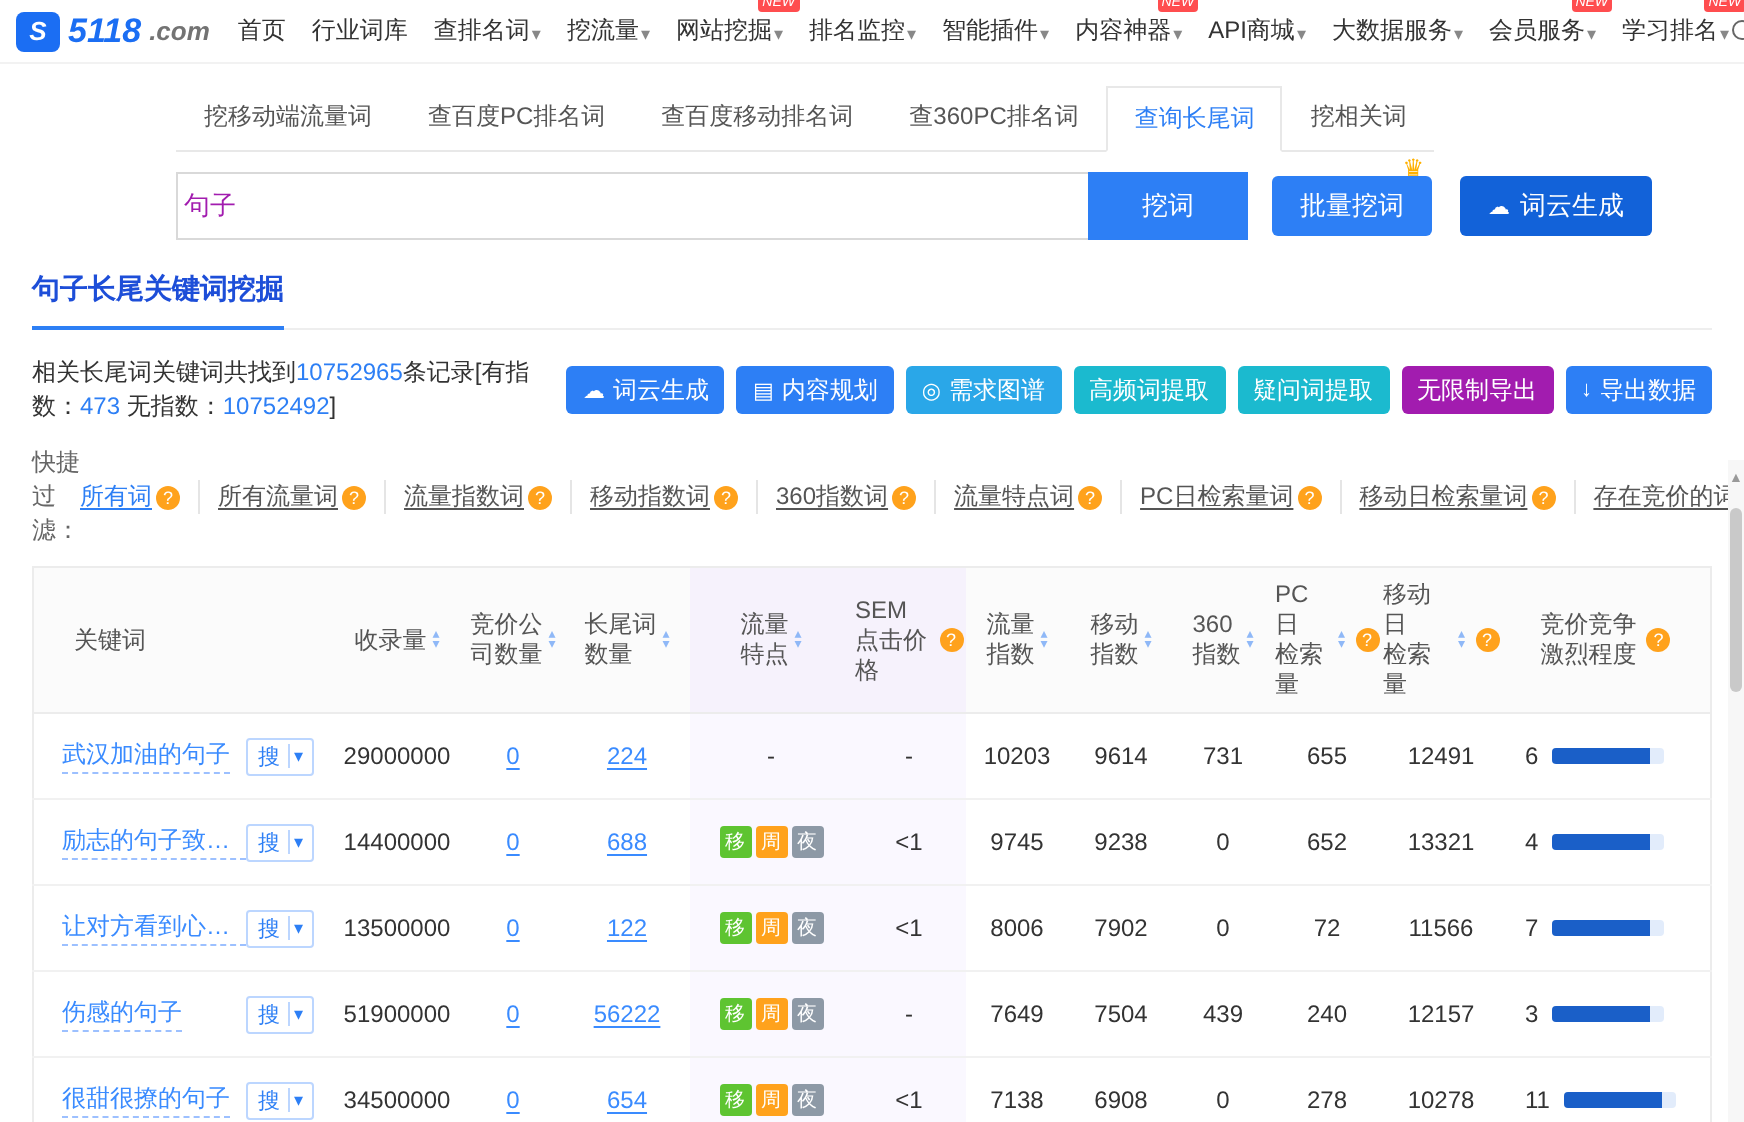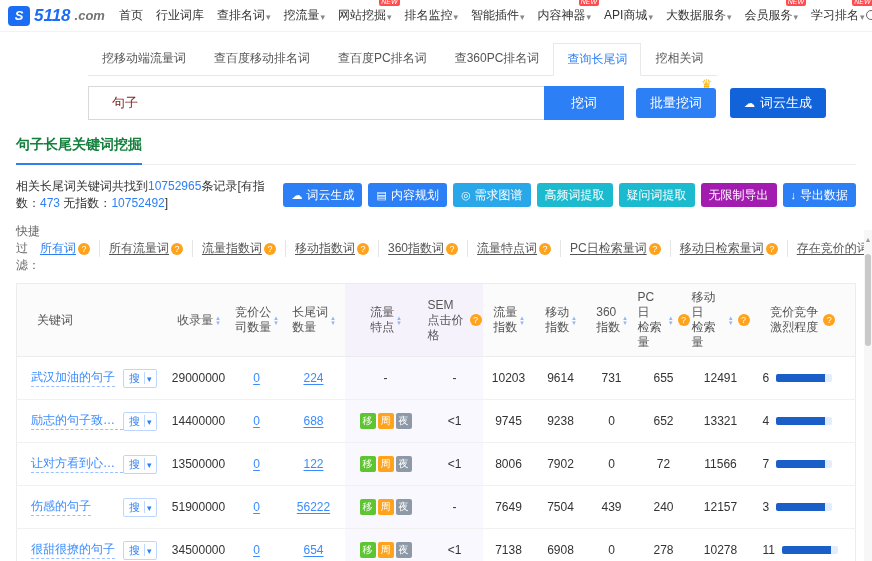--- a/index.html
+++ b/index.html
@@ -24,29 +24,29 @@
   .icon-search::after { content:""; position:absolute; width:5px; height:1.5px; background:#666; transform:rotate(45deg); top:10px; left:8px; }
 
   
   .tabs-row { margin:10px 0 0 88px; }
   .tabs { display:flex; align-items:flex-end; width:fit-content; border-bottom:1px solid #e8e8e8; }
   .tab { padding:7px 13px; font-size:12px; color:#555; border:1px solid transparent; cursor:pointer; white-space:nowrap; }
   .tab.active { background:#fff; border-color:#e8e8e8; border-bottom-color:#fff; color:#2d7ff5; margin-bottom:-1px; }
 
   
   .search-row { margin:10px 0 0 88px; display:flex; align-items:center; }
-  .search-input { width:456px; height:34px; border:1px solid #d9d9d9; border-right:none; padding:0 23px; font-size:13px; color:#7f1d1d; outline:none; }
+  .search-input { width:456px; height:34px; border:1px solid #d9d9d9; border-right:none; padding:0 3px; font-size:13px; color:#a21caf; outline:none; }
   .btn-dig { width:80px; height:34px; background:#2d7ff5; color:#fff; border:none; font-size:13px; cursor:pointer; }
   .btn-batch { position:relative; margin-left:12px; height:30px; padding:0 14px; background:#2d7ff5; color:#fff; border:none; border-radius:3px; font-size:13px; cursor:pointer; }
   .crown { position:absolute; top:-11px; right:4px; color:#ffb100; font-size:12px; }
   .btn-cloud { margin-left:14px; height:30px; padding:0 14px; background:#1262d9; color:#fff; border:none; border-radius:3px; font-size:13px; cursor:pointer; display:flex; align-items:center; gap:5px; }
 
   
   .section-row { margin:16px 16px 0; display:flex; align-items:center; border-bottom:1px solid #eee; padding-bottom:0; }
-  .section-title { font-size:14px; font-weight:bold; color:#15803d; padding-bottom:9px; border-bottom:2px solid #2d7ff5; margin-bottom:-1px; }
+  .section-title { font-size:14px; font-weight:bold; color:#1d4ed8; padding-bottom:9px; border-bottom:2px solid #2d7ff5; margin-bottom:-1px; }
   .section-right { margin-left:auto; display:flex; align-items:center; margin-bottom:8px; }
   .vip-banner { background:linear-gradient(90deg,#ff9d00,#ffc43d); color:#fff; font-size:12px; padding:5px 14px; border-radius:3px; clip-path:polygon(0 0,100% 0,calc(100% - 9px) 100%,0 100%); cursor:pointer; white-space:nowrap; }
   .btn-api { margin-left:6px; border:1px solid #ff9d00; color:#ff9d00; background:#fff; font-size:12px; padding:4px 10px; border-radius:3px; cursor:pointer; }
   .btn-tutorial { margin-left:8px; border:1px solid #ffd591; color:#ff9d00; background:#fff7e8; font-size:12px; padding:4px 8px; border-radius:3px; cursor:pointer; display:flex; align-items:center; gap:3px; }
 
   
   .main { margin:0 16px; }
   .summary-row { margin-top:13px; display:flex; align-items:center; font-size:12px; color:#333; }
   .num { color:#2d7ff5; }
   .actions { margin-left:auto; display:flex; gap:6px; }
@@ -169,24 +169,24 @@
     </div>
   </header>
 
   <div class="tabs-row">
     <div class="tabs">
 
     <div class="tab">
         <span>挖移动端流量词</span>
       </div>
         <div class="tab">
+        <span>查百度PC排名词</span>
+      </div>
+        <div class="tab">
         <span>查百度移动排名词</span>
-      </div>
-        <div class="tab">
-        <span>查百度PC排名词</span>
       </div>
         <div class="tab">
         <span>查360PC排名词</span>
       </div>
         <div class="tab active">
         <span>查询长尾词</span>
       </div>
         <div class="tab">
         <span>挖相关词</span>
       </div>

